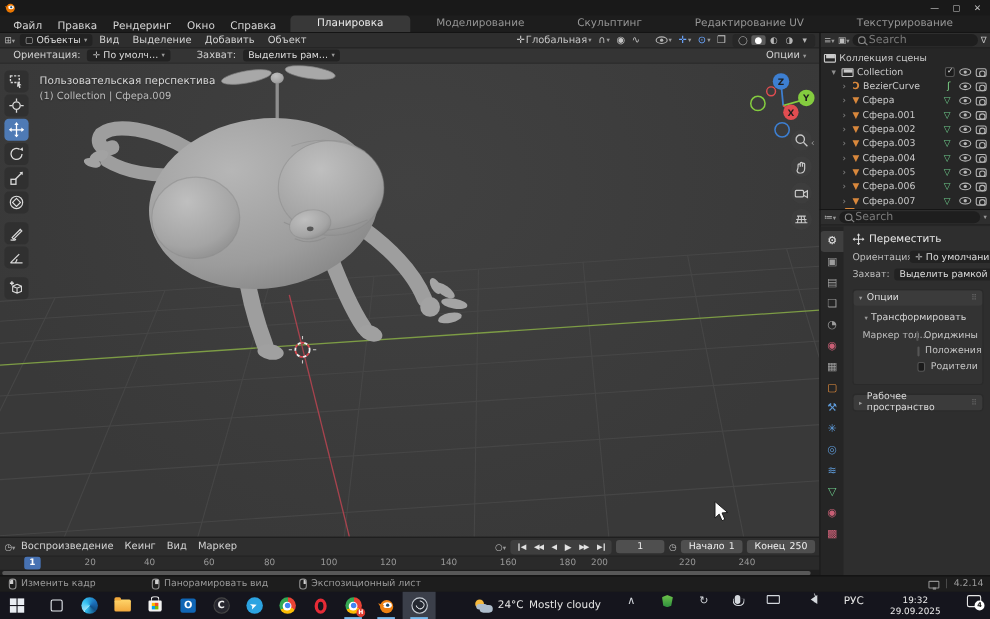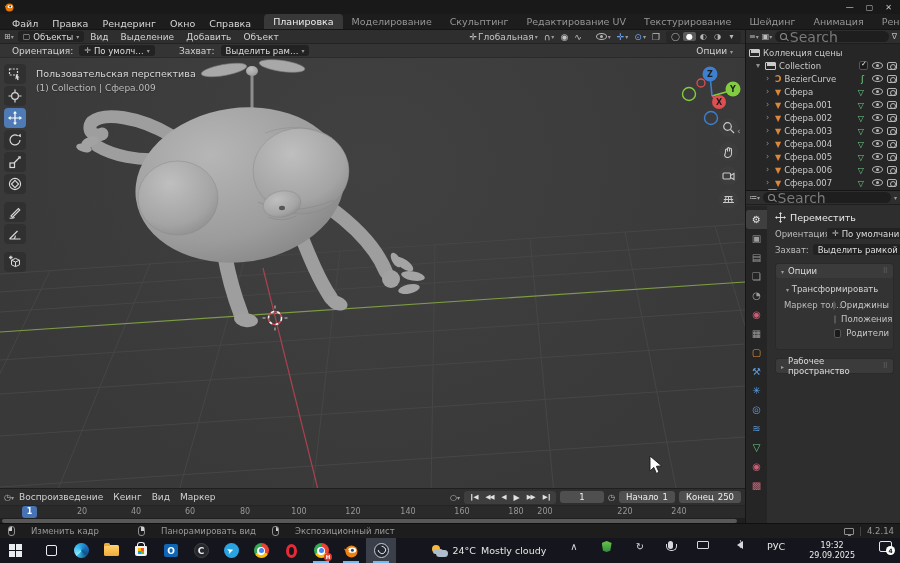--- a/index.html
+++ b/index.html
@@ -7,21 +7,21 @@
 #app{position:relative;width:900px;height:563px;background:#1d1d1d}
 .flex{display:flex;align-items:center}
 
 #titlebar{position:absolute;left:0;top:0;width:900px;height:14px;background:#191919;display:flex;align-items:center;padding:0 4px;font-size:9px;color:#a9a9a9}
 #titlebar .title{margin-left:4px;white-space:nowrap;overflow:hidden}
 #winctl{margin-left:auto;display:flex;gap:12px;color:#c5c5c5;font-size:8px;padding-right:4px}
 
 #topbar{position:absolute;left:0;top:14px;width:900px;height:16px;background:#1d1d1d;display:flex;align-items:flex-end;border-bottom:1px solid #141414}
 #topbar .menu{font-size:9.5px;color:#d6d6d6;padding:0 7px}
 #ws-tabs{display:flex;margin-left:6px;height:16px;align-items:flex-end}
-.ws-tab{font-size:9.5px;color:#969696;padding:1px 9px;height:15px;line-height:13px;border-radius:4px 4px 0 0;white-space:nowrap}
+.ws-tab{font-size:9.5px;color:#969696;padding:1px 24px;height:15px;line-height:13px;border-radius:4px 4px 0 0;white-space:nowrap}
 .ws-tab[data-active="true"]{background:#383838;color:#ececec}
 .dim{color:#777}
 .gly{font-size:8px;color:#bdbdbd}
 
 #vheader{position:absolute;left:0;top:30px;width:745px;height:14px;background:#2e2e2e;display:flex;align-items:center;padding:0 4px;border-bottom:1px solid #232323}
 #vheader .menu,#toolsettings .lab{font-size:9px;color:#d2d2d2;padding:0 6px}
 .pill{display:flex;align-items:center;gap:3px;background:#222;border-radius:3px;height:11px;padding:0 5px;font-size:8.5px;color:#ddd;white-space:nowrap}
 .chev{font-size:6px;color:#9a9a9a}
 #vh-right{margin-left:auto;display:flex;align-items:center;gap:6px}
 .tgl{font-size:9px;color:#c4c4c4;display:flex;align-items:center;gap:1px}
@@ -55,21 +55,21 @@
 .framefield{background:#4f4f4f;border-radius:3px;height:12px;display:flex;align-items:center;gap:4px;padding:0 7px;font-size:8.5px;color:#f0f0f0}
 #ruler{position:relative;height:13px;background:#2a2a2a;border-top:1px solid #242424;overflow:hidden}
 .tick{position:absolute;top:1px;transform:translateX(-50%);font-size:8px;color:#989898}
 #playhead{position:absolute;left:22px;top:0;width:15px;height:12px;background:#4772b3;border-radius:3px;color:#fff;font-size:8px;font-weight:bold;text-align:center;line-height:12px}
 #tl-scroll{position:relative;height:6px;background:#1f1f1f}
 #tl-thumb{position:absolute;left:2px;top:1px;width:735px;height:4px;background:#585858;border-radius:2px}
 
 #outliner{position:absolute;left:745px;top:30px;width:155px;height:160px;background:#262626;border-left:1px solid #151515;overflow:hidden}
 #outliner-header,#props-header{height:14px;background:#2e2e2e;display:flex;align-items:center;gap:3px;padding:0 3px;border-bottom:1px solid #1e1e1e}
 .searchpill{flex:1;display:flex;align-items:center;gap:3px;background:#1e1e1e;border-radius:7px;height:11px;padding:0 5px}
-.searchpill input{background:transparent;border:none;outline:none;color:#cfcfcf;font-size:14px;width:100%}
+.searchpill input{background:transparent;border:none;outline:none;color:#cfcfcf;font-size:10px;width:100%}
 .searchpill input::placeholder{color:#7a7a7a}
 .orow{display:flex;align-items:center;height:13px;font-size:8.5px;color:#c9c9c9;padding:0 3px;position:relative;white-space:nowrap}
 .orow .exp{width:9px;color:#8f8f8f;font-size:8px}
 .orow .lbl{margin-left:3px}
 .obj-icon::before{content:"▼";color:#d9883c;font-size:8px}
 .orow[data-type="curve"] .obj-icon::before{content:"Ɔ";color:#d9883c;font-weight:bold;font-size:9px}
 .data-icon{position:absolute;right:36px}
 .data-icon::before{content:"▽";color:#6fcf8e;font-size:8px}
 .orow[data-type="curve"] .data-icon::before{content:"ʃ";color:#7fd98a;font-size:9px}
 .rico{position:absolute;right:3px;display:flex;gap:4px;align-items:center}
@@ -98,21 +98,21 @@
 .panel{background:#333;border:1px solid #2a2a2a;border-radius:3px;margin-top:8px}
 .panel-h{background:#3b3b3b;border-radius:3px;height:14px;display:flex;align-items:center;padding:0 5px;color:#dcdcdc;gap:4px}
 .panel-h .grip{margin-left:auto;color:#6d6d6d;font-size:7px}
 .panel-b{padding:5px 4px 7px}
 .subh{color:#d4d4d4;margin:1px 0 6px 6px}
 .cbrow{display:flex;align-items:center;gap:5px;margin:0 0 4px 54px}
 .cbrow.first{margin-left:4px}
 .cbrow .rlab{width:44px;text-align:right;color:#bdbdbd;white-space:nowrap}
 
 #statusbar{position:absolute;left:0;top:523px;width:900px;height:15px;background:#1d1d1d;border-top:1px solid #101010;font-size:8.5px;color:#9a9a9a}
-.hint{position:absolute;top:2px;display:flex;align-items:flex-start;gap:16px}
+.hint{position:absolute;top:2px;display:flex;align-items:flex-start;gap:4px}
 .mouse{width:7px;height:10px;border:1px solid #8f8f8f;border-radius:3px;position:relative;display:inline-block}
 .mouse::after{content:"";position:absolute;top:0;width:2.5px;height:4px;background:#cfcfcf}
 .mouse.l::after{left:0;border-radius:2px 0 0 0}
 .mouse.m::after{left:2px}
 .mouse.r::after{right:0;border-radius:0 2px 0 0}
 #sb-right{position:absolute;right:6px;top:2px;display:flex;align-items:center;gap:5px}
 .i-mon{width:10px;height:7px;border:1px solid #8f8f8f;border-radius:1px;position:relative;display:inline-block}
 .i-mon::after{content:"";position:absolute;left:3px;bottom:-2.5px;width:3px;height:2px;background:#8f8f8f}
 
 #taskbar{position:absolute;left:0;top:538px;width:900px;height:25px;background:#15151d;display:flex;align-items:center}

